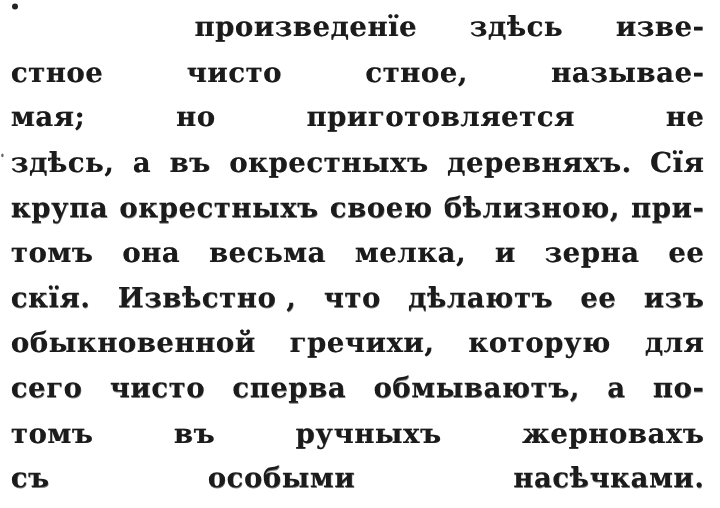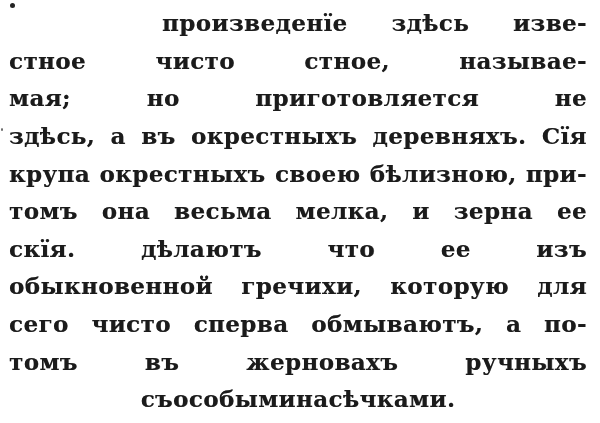--- a/index.html
+++ b/index.html
@@ -21,21 +21,21 @@
     text-shadow: 0.3px 0.3px 0 rgba(20,20,20,0.55);
   }
   .line {
     display: flex;
     justify-content: space-between;
     align-items: center;
     height: 37.6px;
     white-space: pre; 
   }
   .line.indent-first { padding-left: 153px; }
-  .line.last-line { justify-content: center; }
+  .line.last-line { justify-content: space-between; }
   .word { display: inline-block; }
   .italic-word { font-style: italic; letter-spacing: 0.2px; }
   .speck {
     position: absolute;
     background: #242424;
     border-radius: 50%;
   }
   .speck-1 { left: 10px; top: 3px; width: 5px; height: 5px; }
   .speck-2 { left: 1px; top: 128px; width: 2px; height: 3px; opacity: .7; }
 </style>
@@ -89,22 +89,23 @@
     <span class="word">она</span>
     <span class="word">весьма</span>
     <span class="word">мелка,</span>
     <span class="word">и</span>
     <span class="word">зерна</span>
     <span class="word">ее</span>
   </div>
 
   <div class="line">
     <span class="word">скїя.</span>
+    <span class="word">Извѣстно ,</span>
+    <span class="word">что</span>
     <span class="word">дѣлаютъ</span>
-    <span class="word">что</span>
     <span class="word">ее</span>
     <span class="word">изъ</span>
   </div>
 
   <div class="line">
     <span class="word">обыкновенной</span>
     <span class="word">гречихи,</span>
     <span class="word">которую</span>
     <span class="word">для</span>
   </div>
@@ -114,22 +115,22 @@
     <span class="word">чисто</span>
     <span class="word">сперва</span>
     <span class="word">обмываютъ,</span>
     <span class="word">а</span>
     <span class="word">по-</span>
   </div>
 
   <div class="line">
     <span class="word">томъ</span>
     <span class="word">въ</span>
+    <span class="word">ручныхъ</span>
     <span class="word">жерновахъ</span>
-    <span class="word">ручныхъ</span>
   </div>
 
   <div class="line last-line">
     <span class="word">съ</span>
     <span class="word">особыми</span>
     <span class="word">насѣчками.</span>
   </div>
 
 </div>
 

